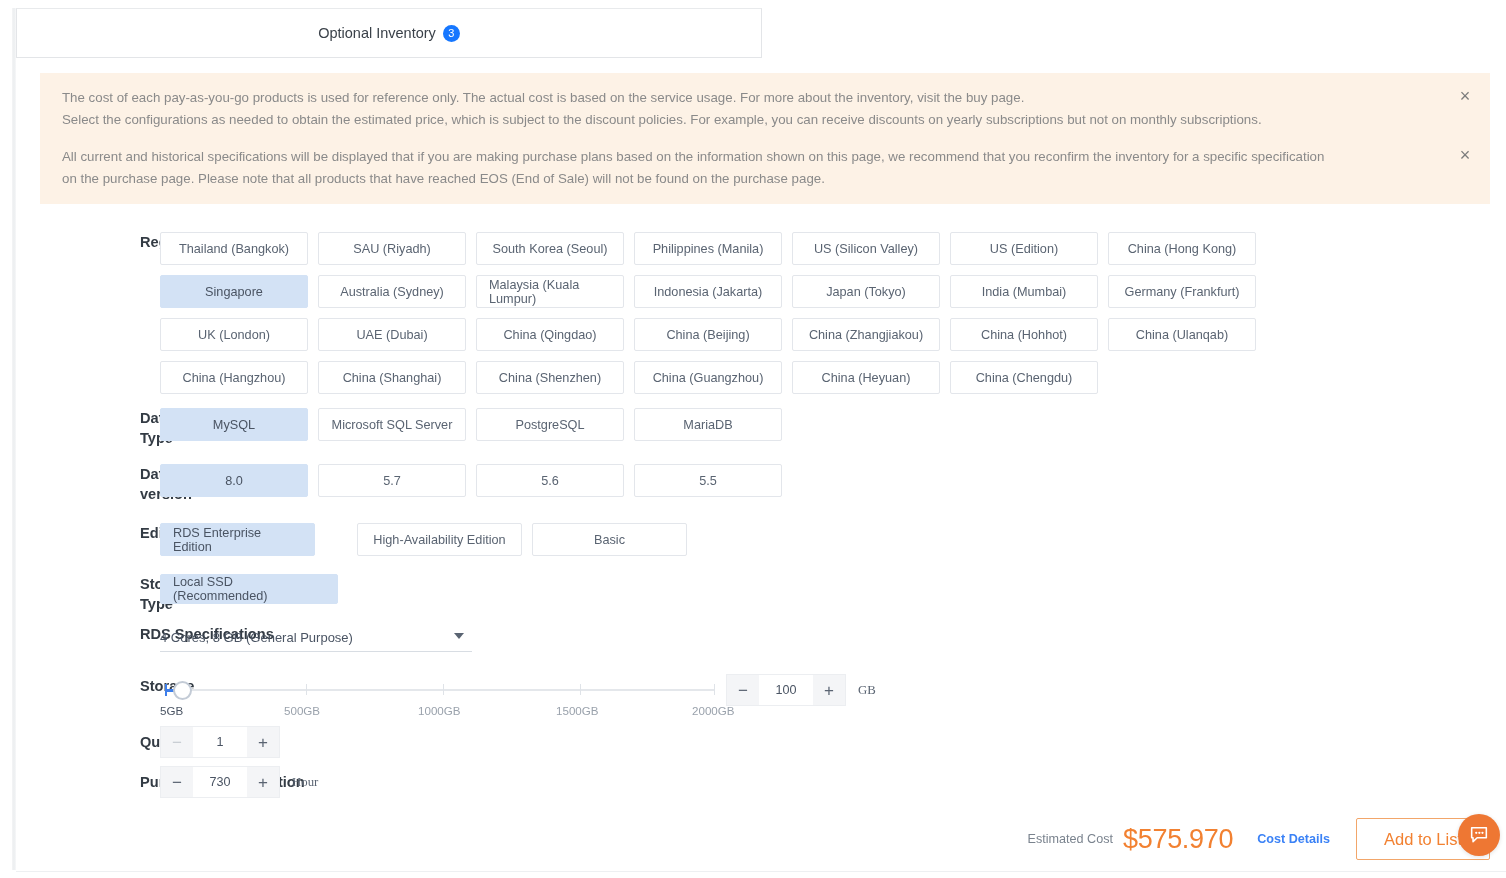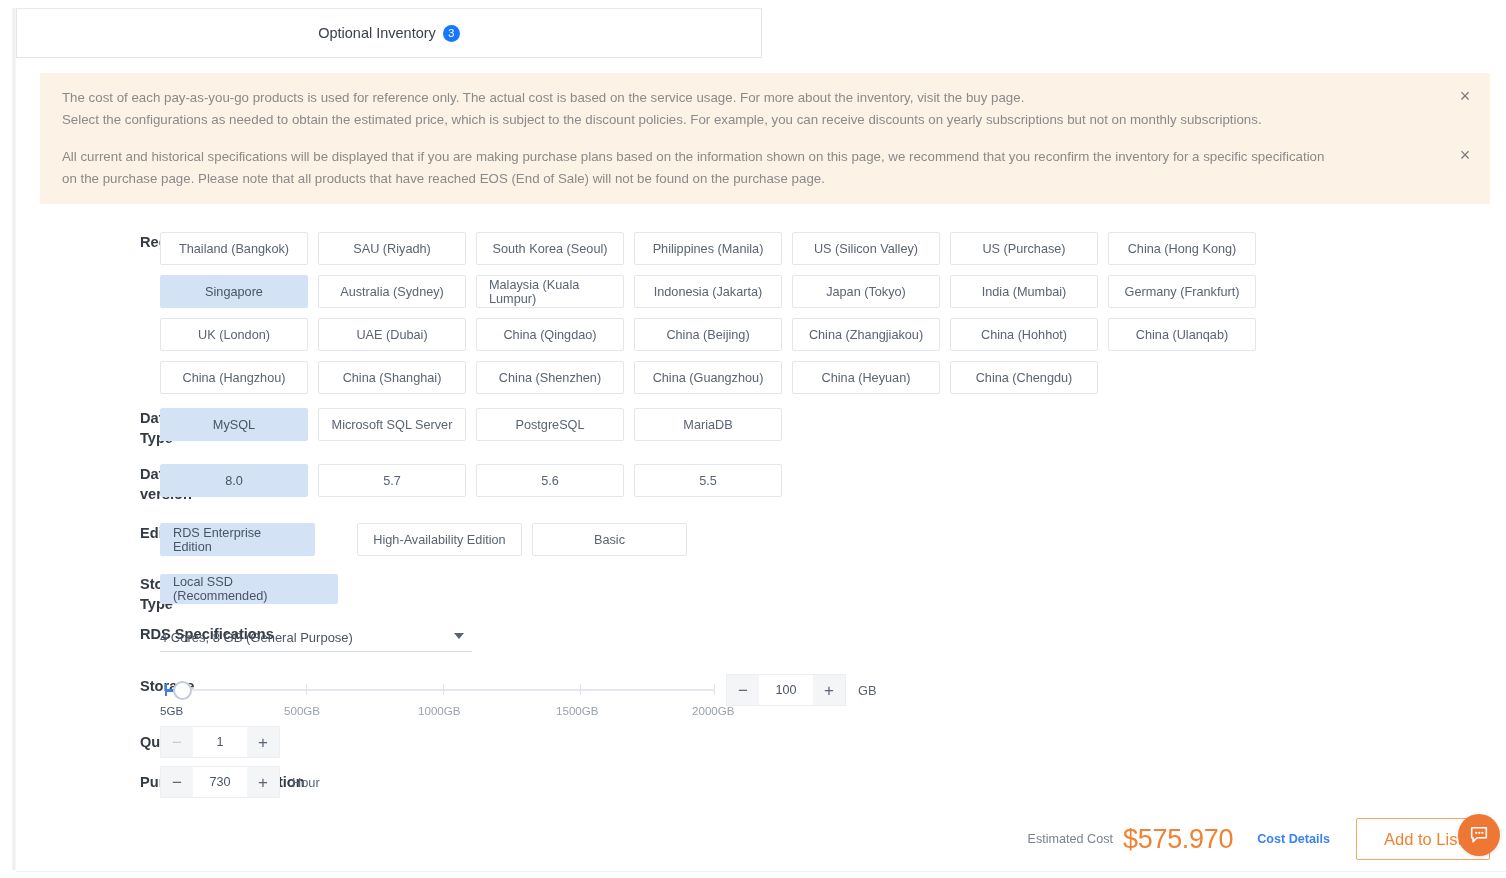--- a/index.html
+++ b/index.html
@@ -173,21 +173,21 @@
     display: flex; align-items: center; justify-content: center;
     font-size: 17px; color: #5a6472; cursor: pointer;
     line-height: 1; user-select: none;
   }
   .step-btn.dim { color: #c7ccd3; }
   .step-val {
     width: 54px; background: #ffffff;
     display: flex; align-items: center; justify-content: center;
     font-size: 12.6px; color: #4a5463;
   }
-  .unit { font-size: 12.8px; color: #5a6472; margin-left: 12px; align-self: center; }
+  .unit { font-size: 12.8px; color: #5a6472; margin-left: 12px; align-self: center; font-family: Liberation Serif, serif; }
 
   
   .footer {
     position: absolute; left: 16px; bottom: 8px;
     width: 1490px; height: 62px;
     display: flex; align-items: center; justify-content: flex-end;
     padding-right: 16px;
     background: #ffffff;
   }
   .est-label { font-size: 12.6px; color: #7a838e; }
@@ -262,21 +262,21 @@
           <div class="opt">
             <span>South Korea (Seoul)</span>
           </div>
           <div class="opt">
             <span>Philippines (Manila)</span>
           </div>
           <div class="opt">
             <span>US (Silicon Valley)</span>
           </div>
           <div class="opt">
-            <span>US (Purchase)</span>
+            <span>US (Edition)</span>
           </div>
           <div class="opt">
             <span>China (Hong Kong)</span>
           </div>
           <div class="opt sel">
             <span>Singapore</span>
           </div>
           <div class="opt">
             <span>Australia (Sydney)</span>
           </div>

